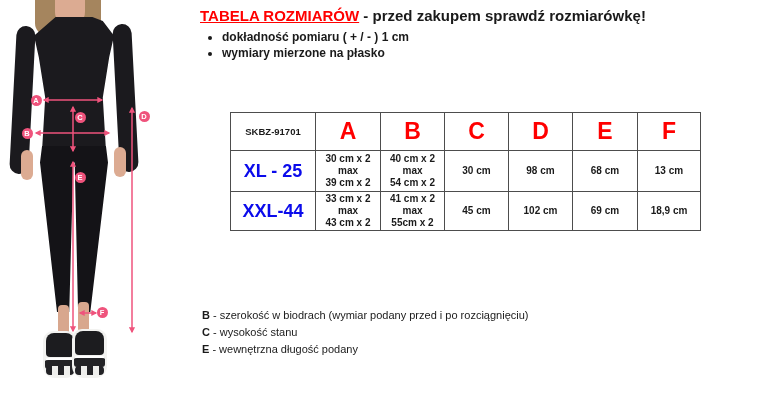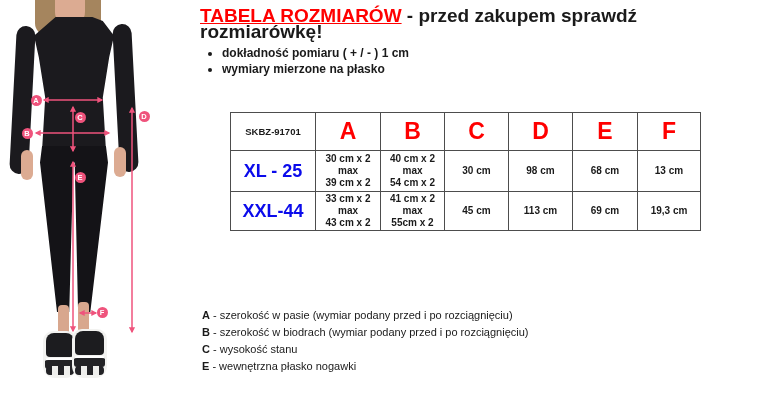--- a/index.html
+++ b/index.html
@@ -43,21 +43,21 @@
   
   .measure-svg { position:absolute; left:0; top:0; width:165px; height:390px; }
   .badge {
     position:absolute; width:11px; height:11px; border-radius:50%;
     background:#ef537c; color:#ffffff; font-size:7.5px; font-weight:bold;
     line-height:11px; text-align:center;
   }
 
   
   .header-block { position:absolute; left:200px; top:8px; width:560px; }
-  .title-line { font-size:19px; font-weight:bold; line-height:16px; }
+  .title-line { font-size:15px; font-weight:bold; line-height:16px; }
   .title-red { color:#ff0000; text-decoration:underline; }
   .title-rest { color:#1a1a1a; white-space:pre-wrap; }
   .header-bullets { margin:6px 0 8px; padding-left:22px; }
   .header-bullets li { font-size:12px; font-weight:bold; line-height:15px; margin-bottom:1px; }
 
   
   .size-table { position:absolute; left:230px; top:112px; border-collapse:collapse; table-layout:fixed; }
   .size-table td, .size-table th { border:1px solid #4d4d4d; text-align:center; vertical-align:middle; padding:0; }
   .size-table tr.hdr   { height:38px; }
   .size-table tr.row-1 { height:41px; }
@@ -170,27 +170,26 @@
     </tr>
     <tr class="row-2">
       <td class="cell-size">XXL-44</td>
       <td class="cell-val">33 cm x 2
 max
 43 cm x 2</td>
       <td class="cell-val">41 cm x 2
 max
 55cm x 2</td>
       <td class="cell-val">45 cm</td>
-      <td class="cell-val">113 cm</td>
+      <td class="cell-val">102 cm</td>
       <td class="cell-val">69 cm</td>
-      <td class="cell-val">19,3 cm</td>
+      <td class="cell-val">18,9 cm</td>
     </tr>
   </tbody>
     </table>
 
   <div class="legend-block">
-    <div class="legend-row"><span class="legend-key">A</span><span class="legend-text"> - szerokość w pasie (wymiar podany przed i po rozciągnięciu)</span></div>
     <div class="legend-row"><span class="legend-key">B</span><span class="legend-text"> - szerokość w biodrach (wymiar podany przed i po rozciągnięciu)</span></div>
     <div class="legend-row"><span class="legend-key">C</span><span class="legend-text"> - wysokość stanu</span></div>
-    <div class="legend-row"><span class="legend-key">E</span><span class="legend-text"> - wewnętrzna płasko nogawki</span></div>
+    <div class="legend-row"><span class="legend-key">E</span><span class="legend-text"> - wewnętrzna długość podany</span></div>
   </div>
 
 </div>
 
 </body></html>

